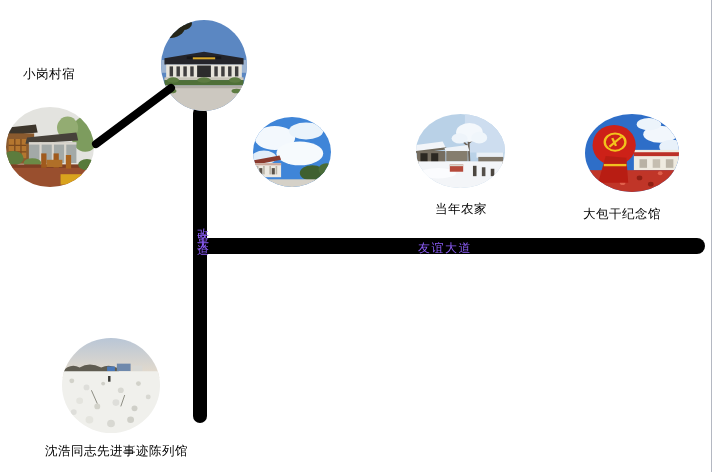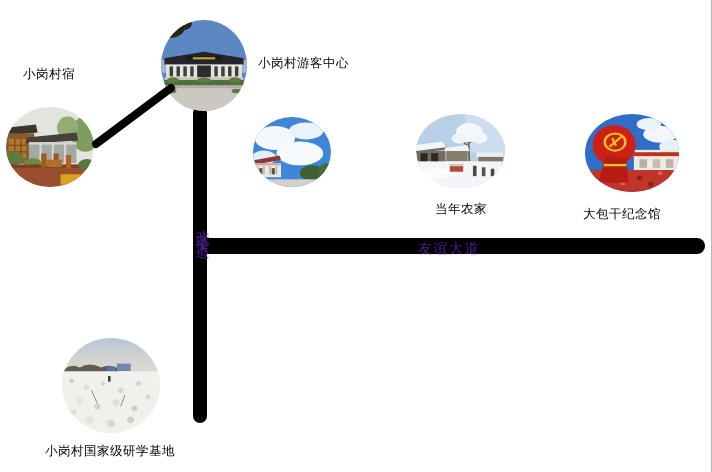--- a/index.html
+++ b/index.html
@@ -5,21 +5,21 @@
   html,body{margin:0;padding:0;background:#fff;}
   body{font-family:"Liberation Sans","DejaVu Sans",sans-serif;}
   #map{position:relative;width:712px;height:472px;background:#ffffff;overflow:hidden;}
 
   
   .road{position:absolute;background:#000;z-index:1;}
   #road-vertical{left:193px;top:106px;width:14px;height:317px;border-radius:7px;}
   #road-horizontal{left:196px;top:238px;width:509px;height:16px;border-radius:0 8px 8px 0;}
 
   
-  .road-label{position:absolute;color:#4c1d95;font-size:14px;z-index:4;white-space:nowrap;}
+  .road-label{position:absolute;color:#8b5cf6;font-size:12px;z-index:4;white-space:nowrap;}
   #label-gaige{left:194px;top:219px;writing-mode:vertical-rl;text-orientation:upright;letter-spacing:5px;}
   #label-youyi{left:418px;top:240px;letter-spacing:1.5px;}
 
   
   .photo{position:absolute;border-radius:50%;overflow:hidden;z-index:2;}
   .photo svg{display:block;width:100%;height:100%;}
   #photo-guesthouse{left:6px;top:107px;width:88px;height:80px;}
   #photo-visitor{left:161px;top:20px;width:86px;height:91px;}
   #photo-shenhao{left:253px;top:117px;width:78px;height:70px;}
   #photo-nongjia{left:416px;top:114px;width:89px;height:74px;}
@@ -216,19 +216,18 @@
   </div>
 
   <svg id="connector-layer">
     <line x1="96" y1="144" x2="171" y2="88" stroke="#000000" stroke-width="8" stroke-linecap="round"></line>
   </svg>
 
   <div id="label-gaige" class="road-label">改革大道</div>
   <div id="label-youyi" class="road-label">友谊大道</div>
 
   <div id="label-guesthouse" class="loc-label">小岗村宿</div>
-  <div id="label-visitor" class="loc-label">小岗村游客中心</div>
   <div id="label-nongjia" class="loc-label">当年农家</div>
   <div id="label-dabaogan" class="loc-label">大包干纪念馆</div>
-  <div id="label-yanxue" class="loc-label">小岗村国家级研学基地</div>
+  <div id="label-yanxue" class="loc-label">沈浩同志先进事迹陈列馆</div>
 
   <div id="right-border"></div>
 </div>
 
 </body></html>

